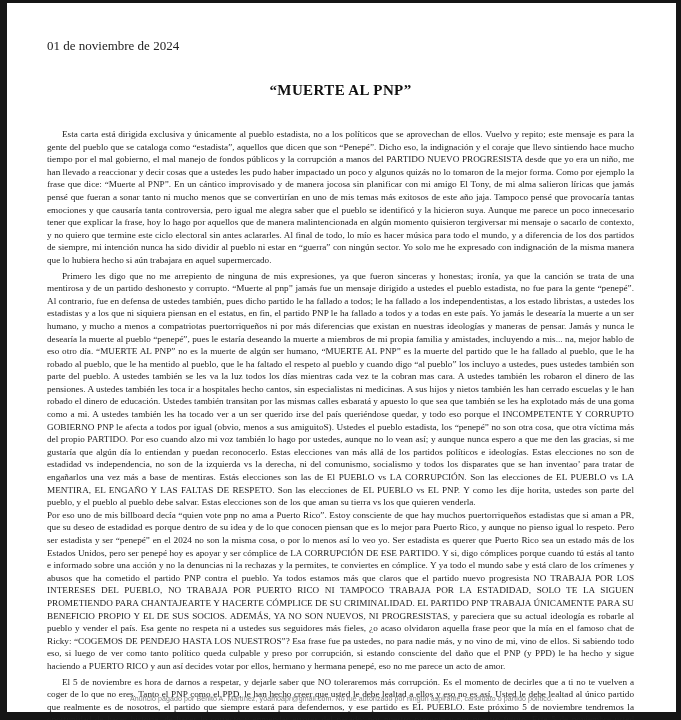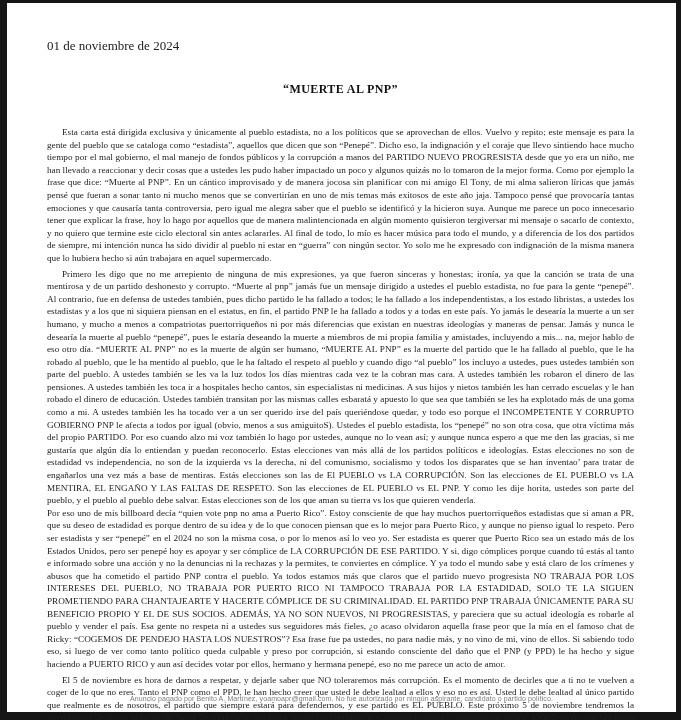--- a/index.html
+++ b/index.html
@@ -27,21 +27,21 @@
   }
   .date {
     margin-top: 37px;
     font-size: 13px;
     line-height: 11px;
     color: #222222;
   }
   .title {
     margin: 31px 0 0 0;
     text-align: center;
-    font-size: 12px;
+    font-size: 15px;
     font-weight: bold;
     letter-spacing: 0.4px;
     color: #111111;
   }
   .body {
     margin-top: 29px;
   }
   .para {
     margin: 0;
     font-size: 9.2px;

